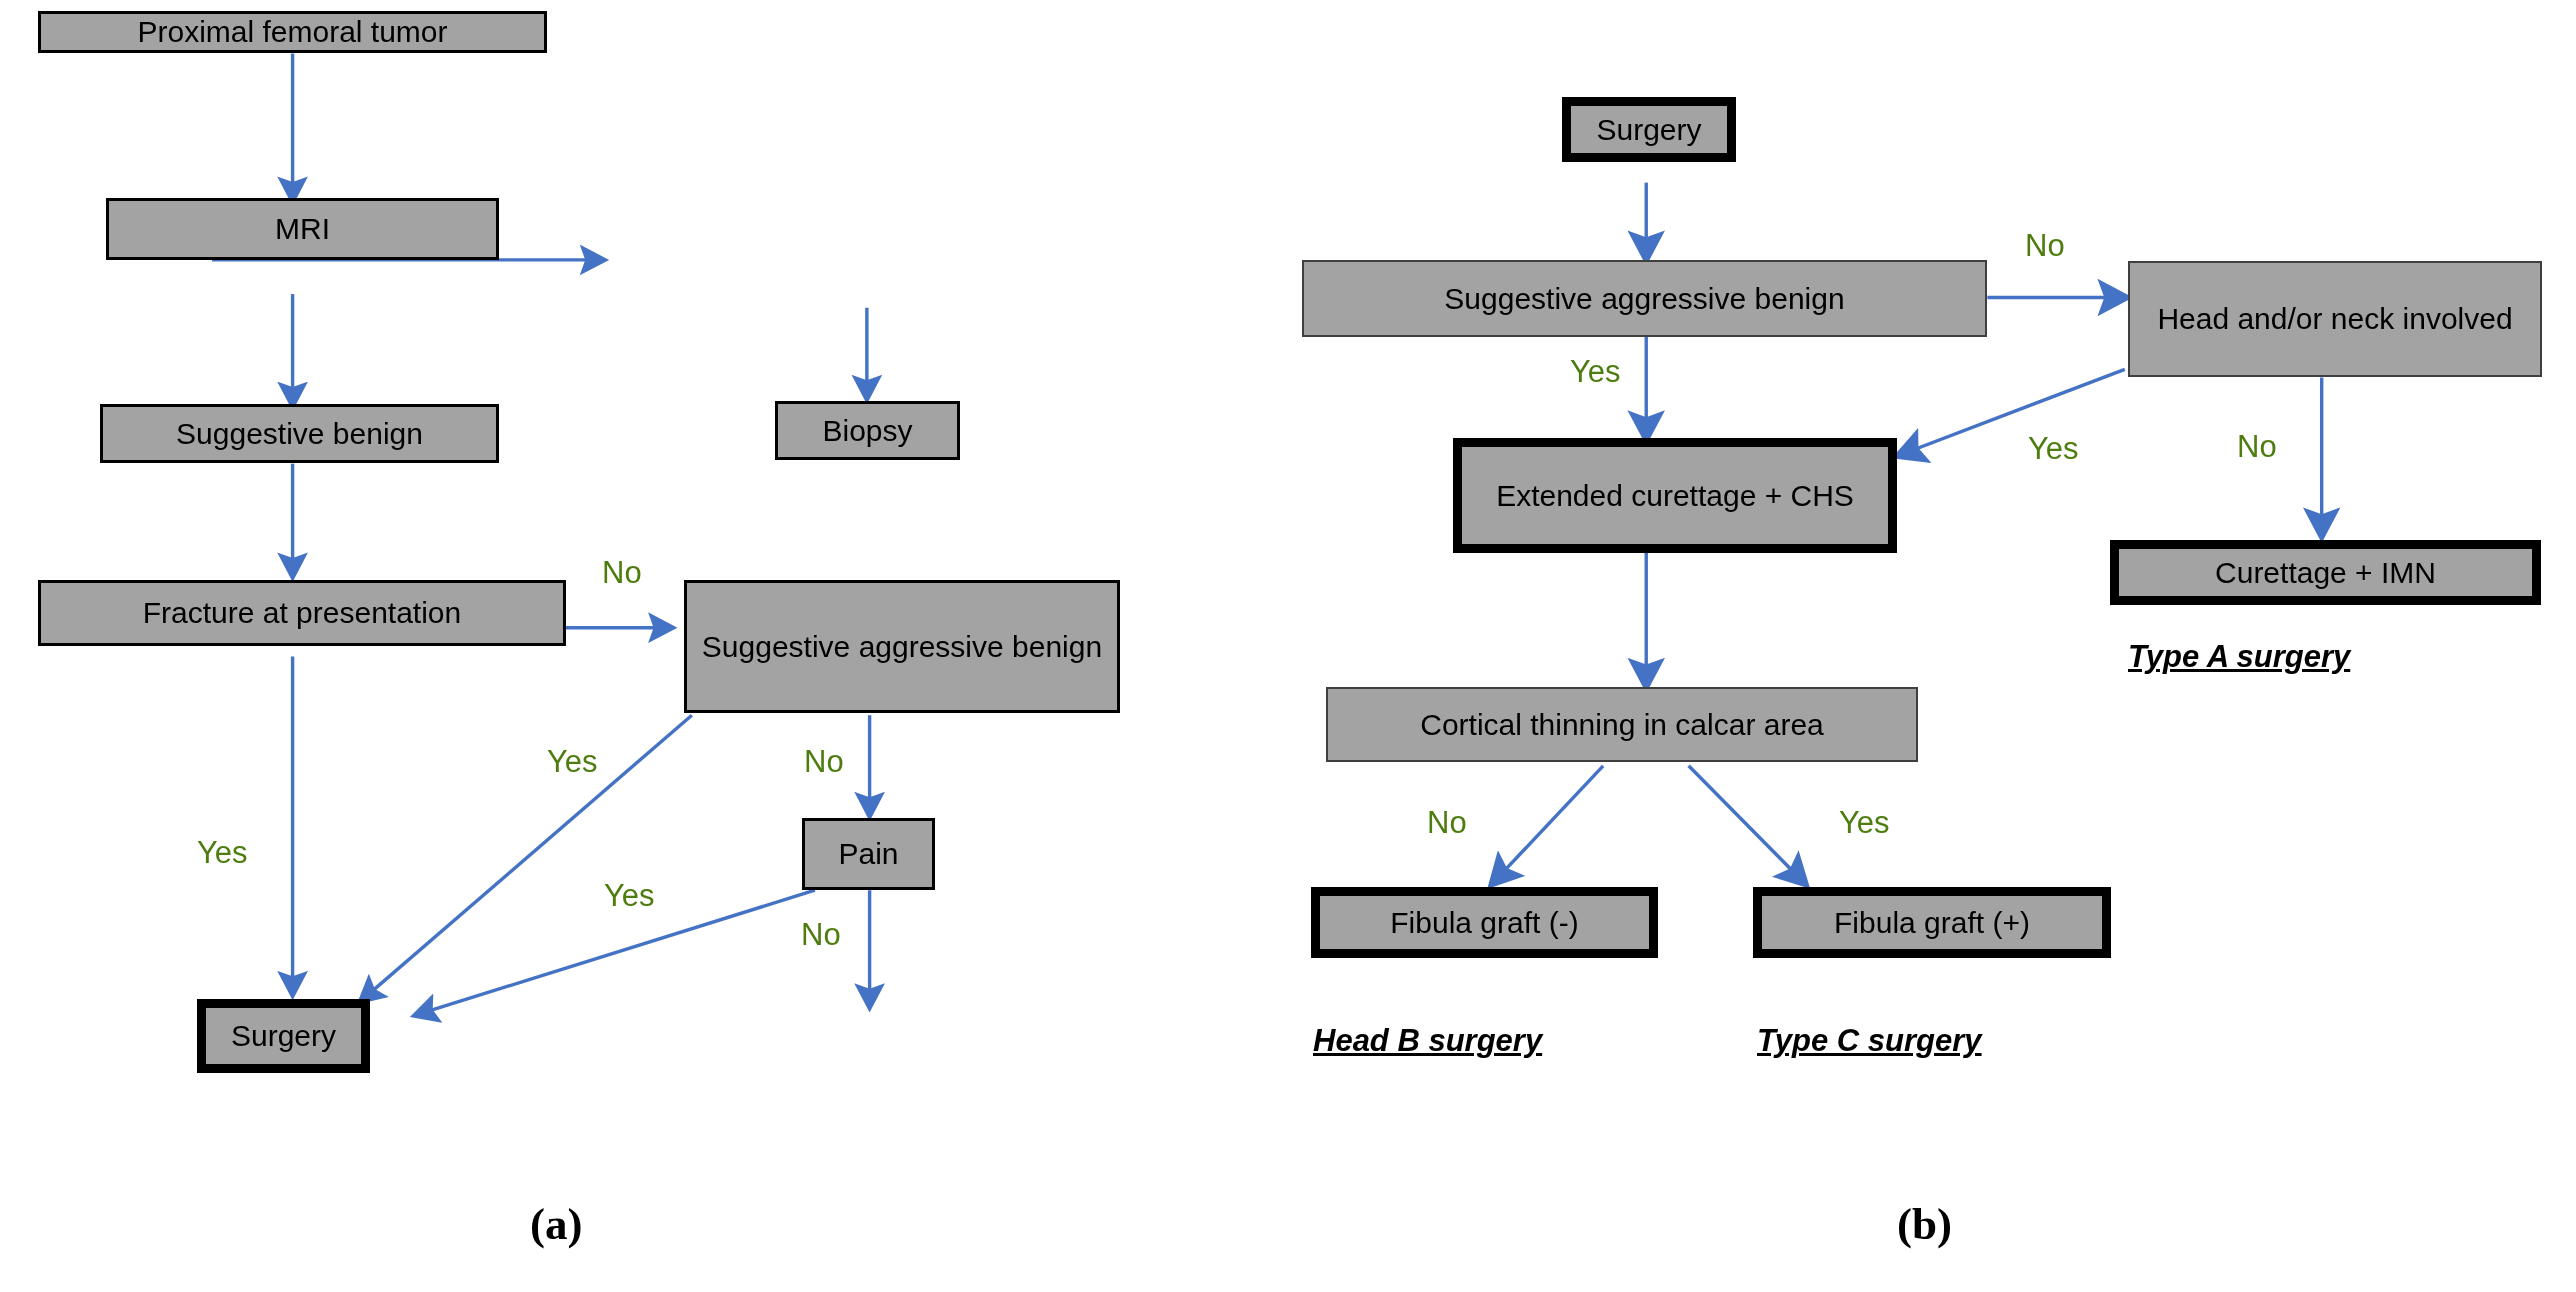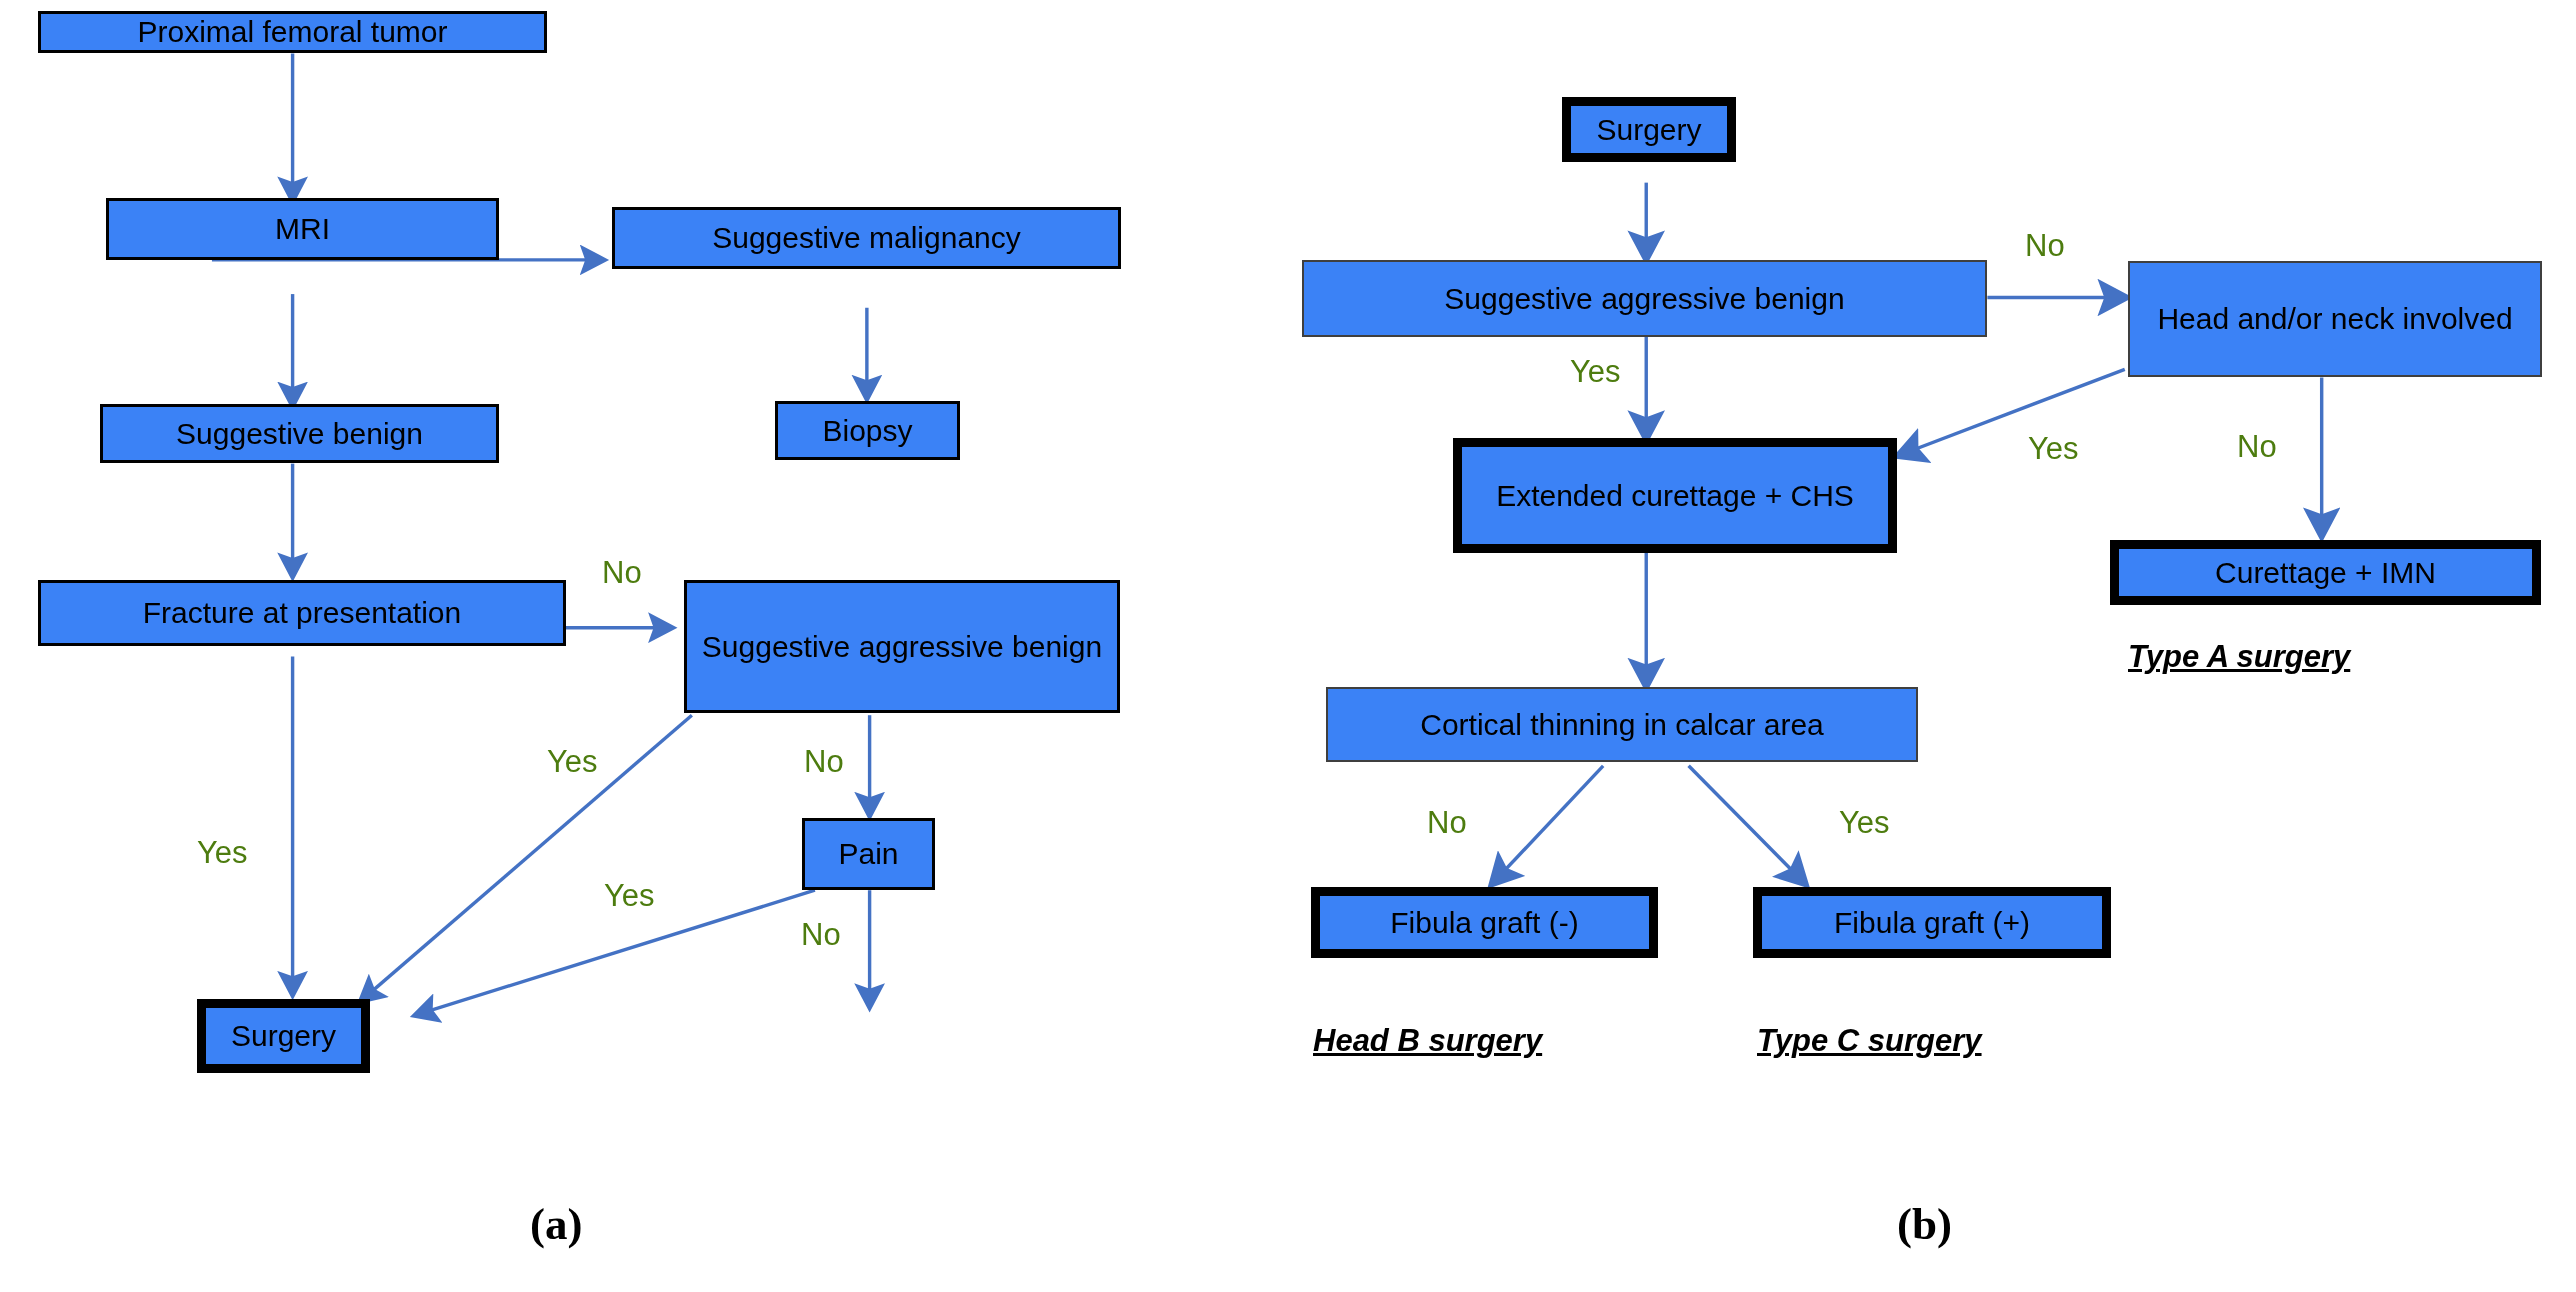--- a/index.html
+++ b/index.html
@@ -21,21 +21,21 @@
     position: absolute;
     left: 0;
     top: 0;
     width: 2576px;
     height: 1293px;
     pointer-events: none;
   }
   .node {
     position: absolute;
     box-sizing: border-box;
-    background: #3b82f6;
+    background: #a3a3a3;
     border: 3.4px solid #000000;
     display: flex;
     align-items: center;
     justify-content: center;
     text-align: left;
     color: #000000;
     font-family: "Liberation Sans", sans-serif;
     line-height: 1.12;
     z-index: 2;
   }
@@ -166,23 +166,20 @@
   </svg>
 
   <div class="node" style="left:38px; top:11px; width:509px; height:42px; font-size:30px;">
     <span class="txt">Proximal femoral tumor</span>
   </div>
 
   <div class="node" style="left:106px; top:198px; width:393px; height:62px; font-size:30px;">
     <span class="txt">MRI</span>
   </div>
 
-  <div class="node" style="left:612px; top:207px; width:509px; height:62px; font-size:30px;">
-    <span class="txt">Suggestive malignancy</span>
-  </div>
 
   <div class="node" style="left:775px; top:401px; width:185px; height:59px; font-size:30px;">
     <span class="txt">Biopsy</span>
   </div>
 
   <div class="node" style="left:100px; top:404px; width:399px; height:59px; font-size:30px;">
     <span class="txt">Suggestive benign</span>
   </div>
 
   <div class="node" style="left:38px; top:580px; width:528px; height:66px; font-size:30px;">

